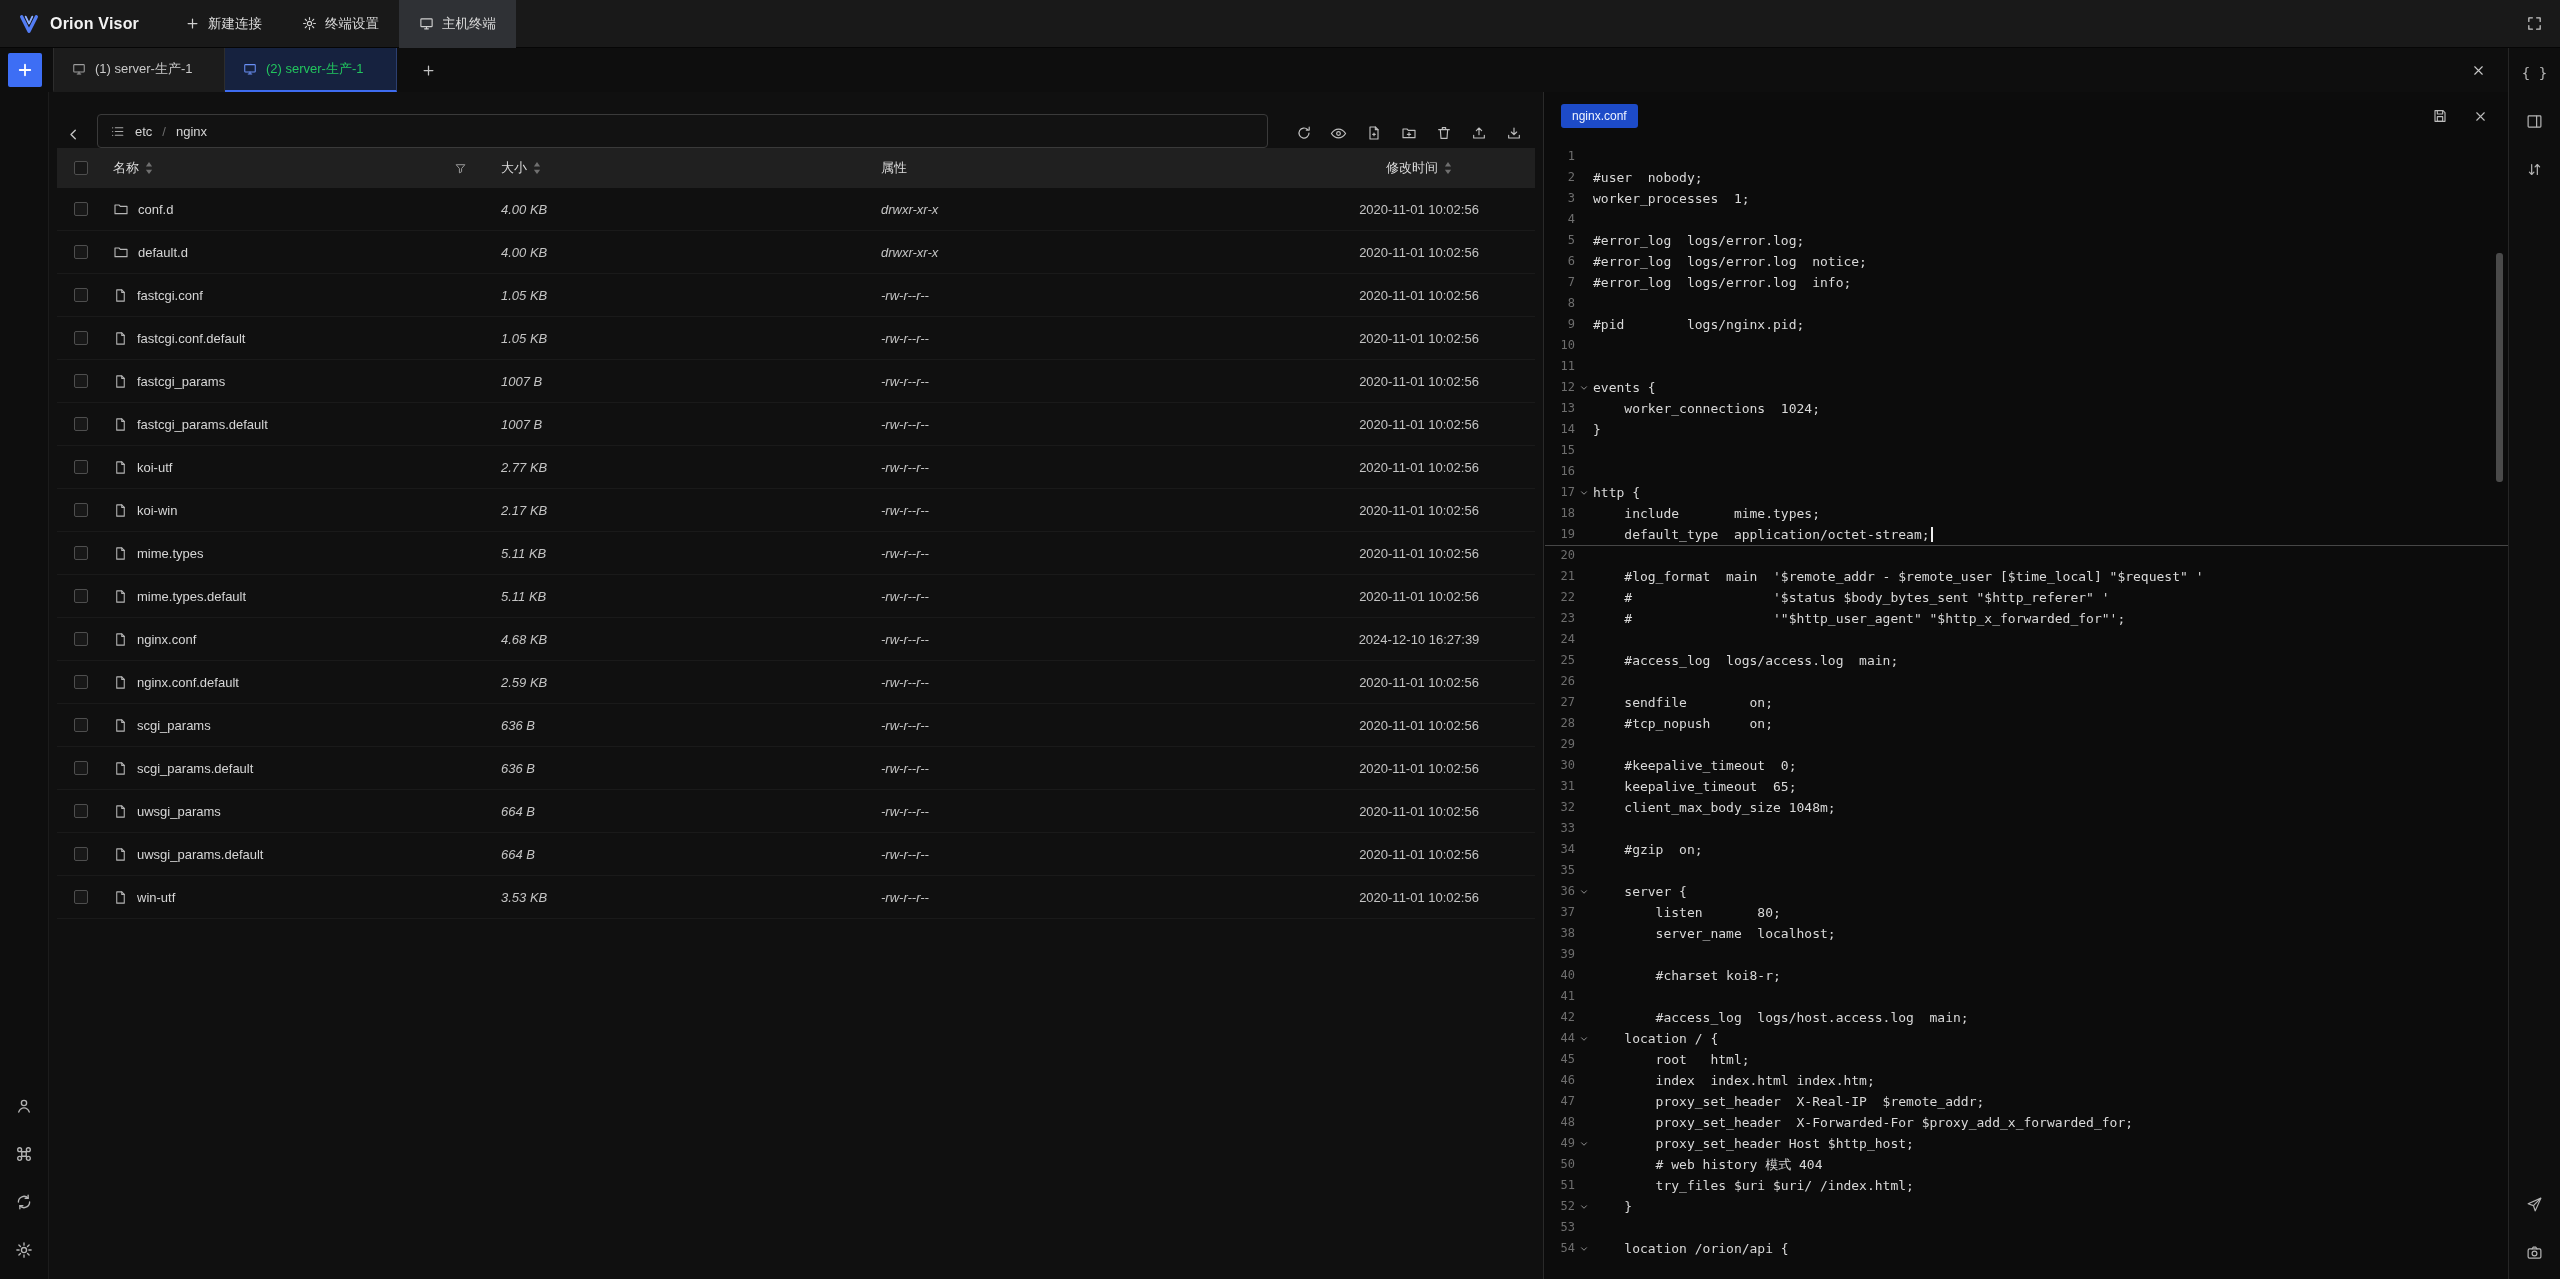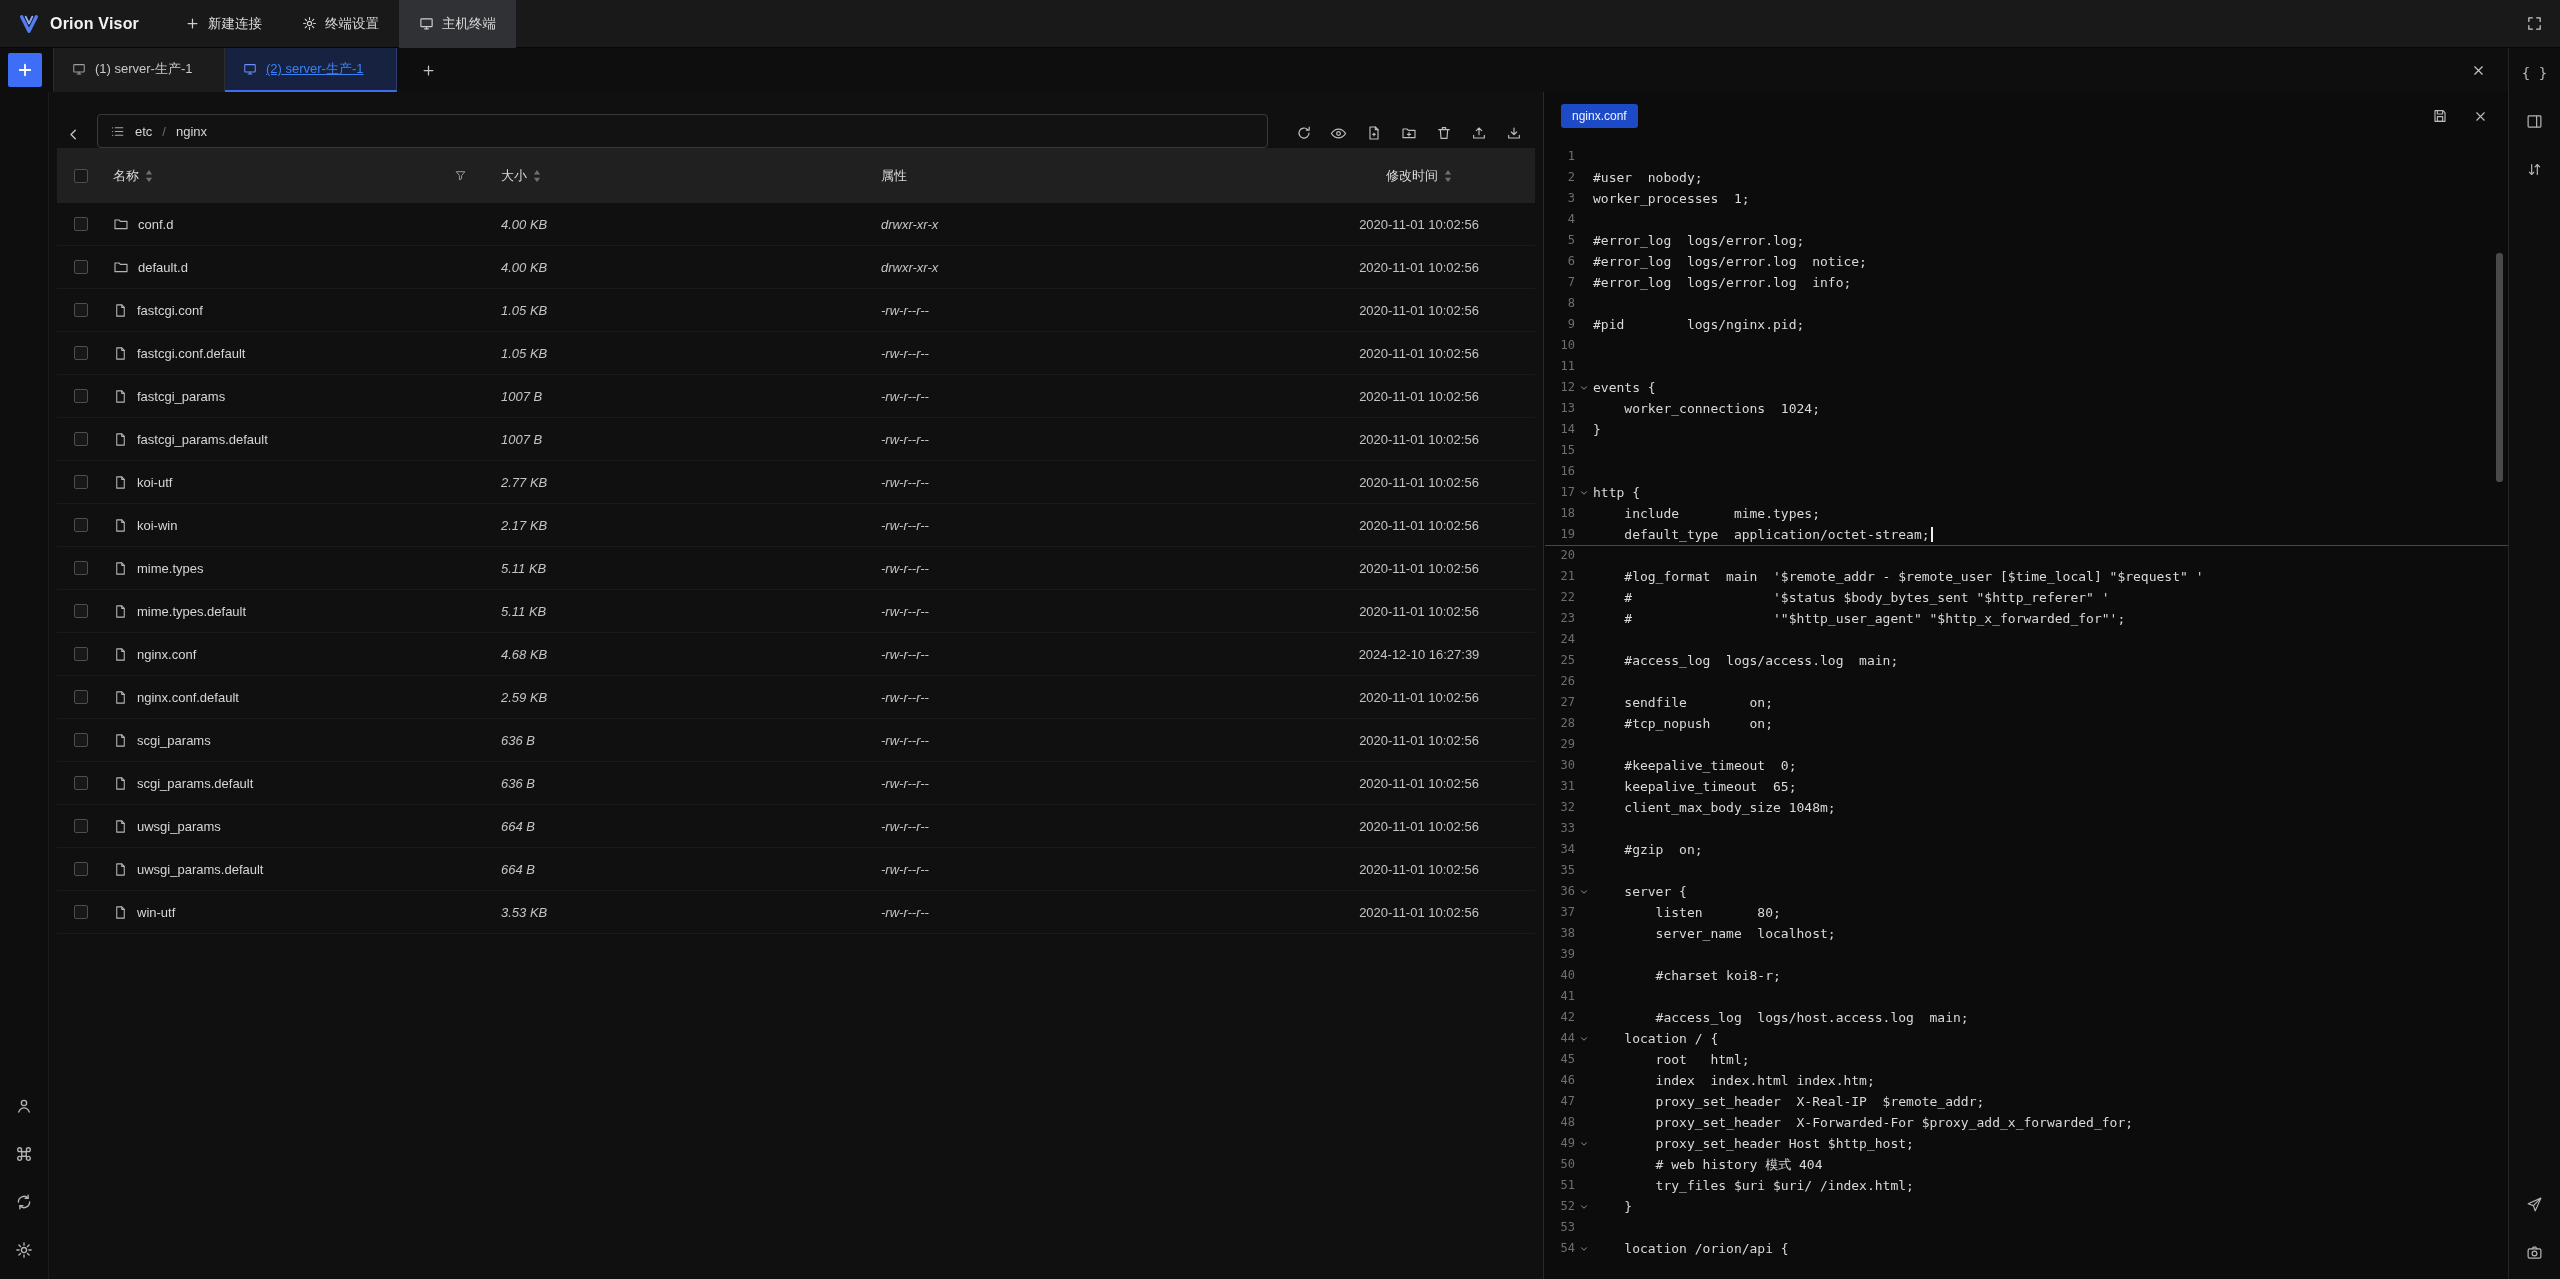--- a/index.html
+++ b/index.html
@@ -23,21 +23,21 @@
   
   .tabbar { position:absolute; top:48px; left:0; width:2508px; height:44px; background:#0e0e0e;
             display:flex; align-items:center; }
   .newtab-btn { width:34px; height:34px; margin:0 11px 0 8px; background:#3d6ef5; color:#ffffff;
                 border-radius:2px; display:flex; align-items:center; justify-content:center; flex:none; }
   .tab { height:44px; display:flex; align-items:center; gap:9px; padding:0 18px; min-width:172px;
          font-size:13px; background:#1c1c1c; color:#c9c9c9; border:1px solid #2d2d2d; border-top:none;
          border-bottom:2px solid transparent; cursor:pointer; }
   .tab + .tab { border-left:none; }
   .tab svg { color:#9d9d9d; }
-  .tab.active { background:#16223f; color:#3b82f6; border-color:#2c3f70; border-bottom:2px solid #3e6cf0;text-decoration:underline; }
+  .tab.active { background:#16223f; color:#22c55e; border-color:#2c3f70; border-bottom:2px solid #3e6cf0; }
   .tab.active svg { color:#6a90f5; }
   .addtab-btn { margin-left:16px; width:30px; height:30px; display:flex; align-items:center;
                 justify-content:center; color:#c2c2c2; }
   .close-tabbar-btn { position:absolute; right:18px; top:10px; width:24px; height:24px; display:flex;
                       align-items:center; justify-content:center; color:#c9c9c9; }
 
   
   .left-rail { position:absolute; left:0; top:92px; width:48px; height:1187px; background:#0e0e0e;
                display:flex; flex-direction:column; justify-content:flex-end; align-items:center;
                gap:14px; padding-bottom:12px; }
@@ -58,21 +58,21 @@
   .back-btn { width:28px; height:28px; display:flex; align-items:center; justify-content:center; color:#c2c2c2; }
   .breadcrumb { flex:1; height:34px; border:1px solid #3a3a3a; border-radius:4px; background:#121212;
                 display:flex; align-items:center; gap:10px; padding:0 12px; margin:0 16px 0 6px; }
   .crumb-seg { font-size:13px; color:#d4d4d4; }
   .crumb-sep { font-size:13px; color:#6c6c6c; }
   .tool-btn { width:31px; height:30px; display:flex; align-items:center; justify-content:center;
               color:#bfbfbf; cursor:pointer; }
 
   .ftable { margin:0 8px; }
   .fhead, .frow { display:grid; grid-template-columns:48px 388px 380px 430px 1fr; align-items:center; }
-  .fhead { height:55px; background:#202020; font-size:13px; color:#dcdcdc; }
+  .fhead { height:40px; background:#202020; font-size:13px; color:#dcdcdc; }
   .frow { height:43px; font-size:13px; color:#c9c9c9; border-bottom:1px solid #1a1a1a; cursor:pointer; }
   .c-check { display:flex; justify-content:center; }
   .checkbox { width:14px; height:14px; border:1px solid #4e4e4e; border-radius:2px; background:#181818; }
   .h-cell { display:flex; align-items:center; gap:6px; padding-left:8px; }
   .h-time { justify-content:center; padding-left:0; }
   .h-sort { display:flex; flex-direction:column; gap:2px; color:#707070; }
   .h-funnel { margin-left:auto; margin-right:26px; color:#9b9b9b; }
   .c-name { display:flex; align-items:center; gap:9px; padding-left:8px; color:#d6d6d6; }
   .c-name svg { color:#b5b5b5; flex:none; }
   .c-size, .c-attr { padding-left:8px; color:#c4c4c4;font-style:italic; }

